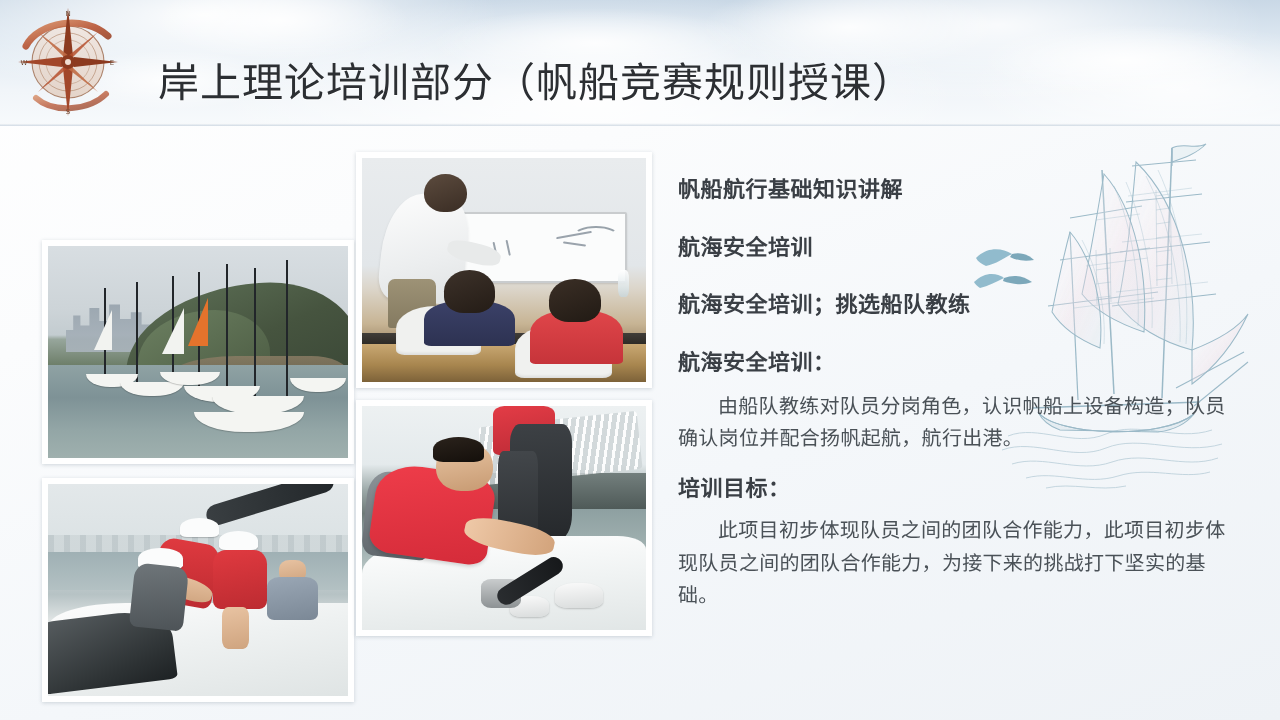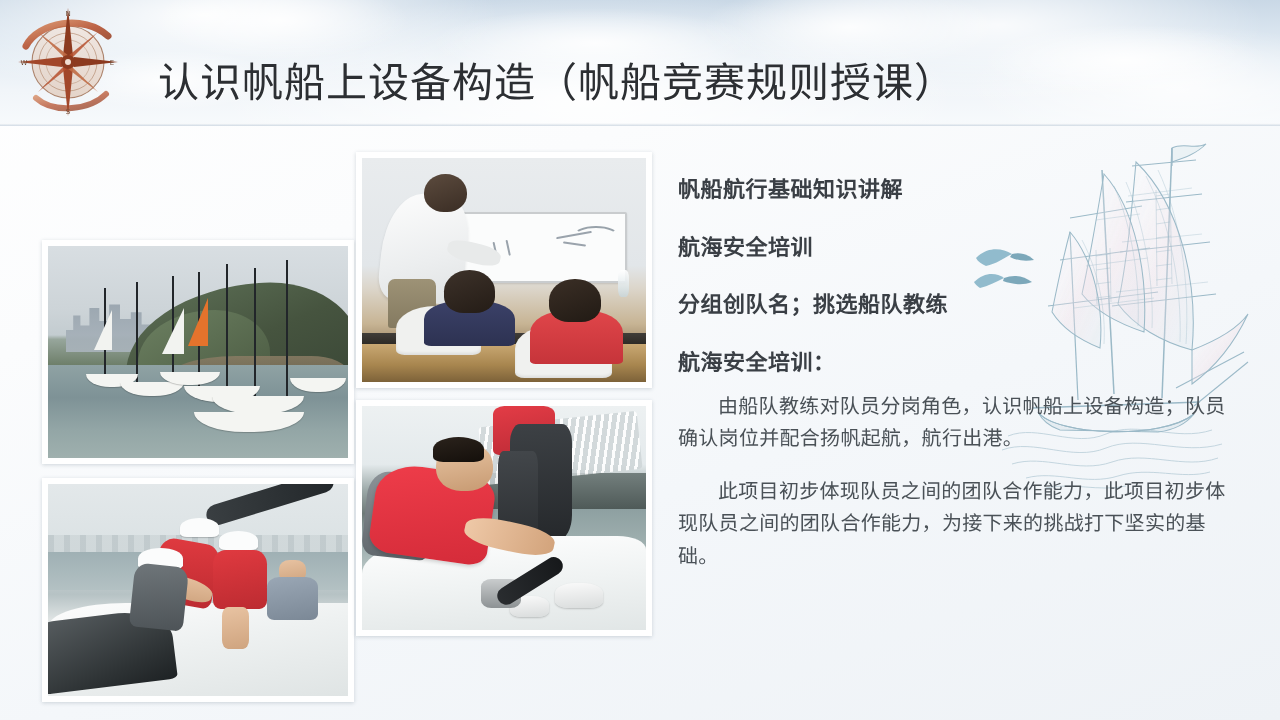--- a/index.html
+++ b/index.html
@@ -268,21 +268,21 @@
         <path d="M26 90 L53 63 L56 66 Z" fill="#b6502e" opacity=".85"></path>
         <circle cx="56" cy="60" r="7" fill="#8c3a1f"></circle>
         <circle cx="56" cy="60" r="3" fill="#f0ded2"></circle>
         <text x="56" y="14" font-size="7" fill="#6d4a34" text-anchor="middle" font-family="DejaVu Sans, sans-serif">N</text>
         <text x="100" y="63" font-size="7" fill="#6d4a34" text-anchor="middle" font-family="DejaVu Sans, sans-serif">E</text>
         <text x="56" y="112" font-size="7" fill="#6d4a34" text-anchor="middle" font-family="DejaVu Sans, sans-serif">S</text>
         <text x="12" y="63" font-size="7" fill="#6d4a34" text-anchor="middle" font-family="DejaVu Sans, sans-serif">W</text>
       </svg>
     </div>
 
-    <div class="slide-title">认识帆船上设备构造（帆船竞赛规则授课）</div>
+    <div class="slide-title">岸上理论培训部分（帆船竞赛规则授课）</div>
   </div>
 
   <div class="photo p-marina">
     <div class="inner">
       <div class="marina-bg">
         <div class="city"></div>
         <div class="hillA"></div>
         <div class="hillB"></div>
         <div class="rocks"></div>
         <div class="water"></div>
@@ -460,19 +460,20 @@
       <path d="M4 20 C16 8 30 10 40 16 C32 20 24 26 14 28 C10 26 6 24 4 20 Z" fill="#7fb0c4" opacity=".85"></path>
       <path d="M40 16 C48 14 56 16 62 22 C52 24 44 22 38 19 Z" fill="#5e93aa" opacity=".8"></path>
       <path d="M2 44 C12 34 24 34 32 40 C24 44 16 48 8 50 C5 48 3 46 2 44 Z" fill="#7fb0c4" opacity=".85"></path>
       <path d="M32 40 C42 36 52 38 60 44 C50 48 40 46 31 43 Z" fill="#5e93aa" opacity=".8"></path>
     </svg>
   </div>
 
   <div class="content">
     <div class="h-item">帆船航行基础知识讲解</div>
     <div class="h-item">航海安全培训</div>
-    <div class="h-item">分组创队名；挑选船队教练</div>
+    <div class="h-item">航海安全培训；挑选船队教练</div>
     <div class="h-item last">航海安全培训：</div>
     <p class="body-p">由船队教练对队员分岗角色，认识帆船上设备构造；队员确认岗位并配合扬帆起航，航行出港。</p>
+    <div class="h-item h-goal">培训目标：</div>
     <p class="body-p">此项目初步体现队员之间的团队合作能力，此项目初步体现队员之间的团队合作能力，为接下来的挑战打下坚实的基础。</p>
   </div>
 
 </div>
 
 </body></html>

